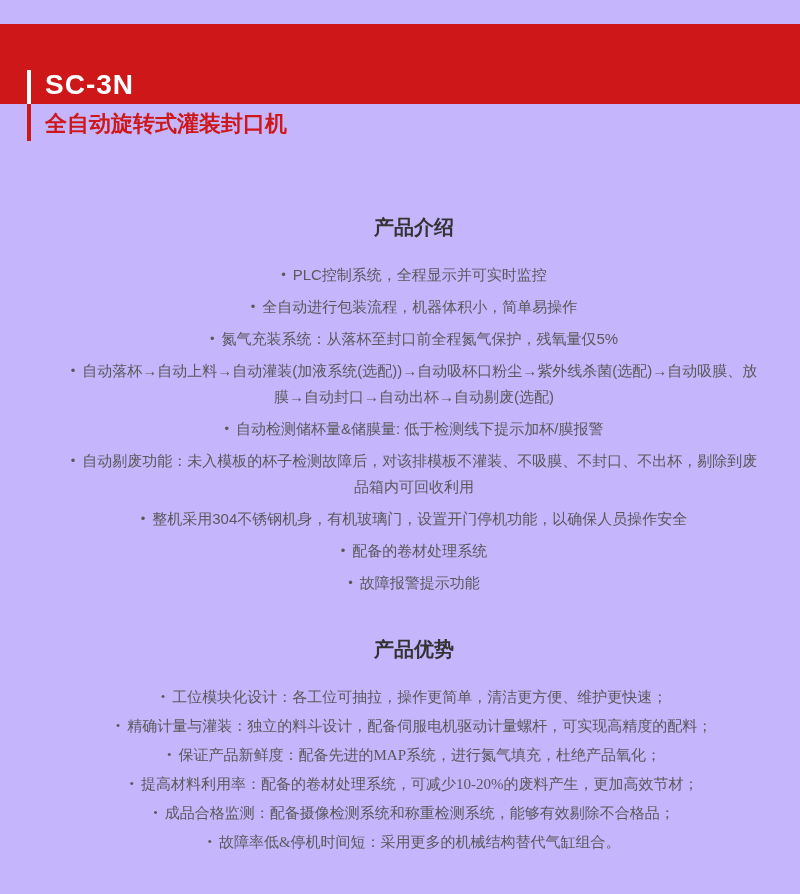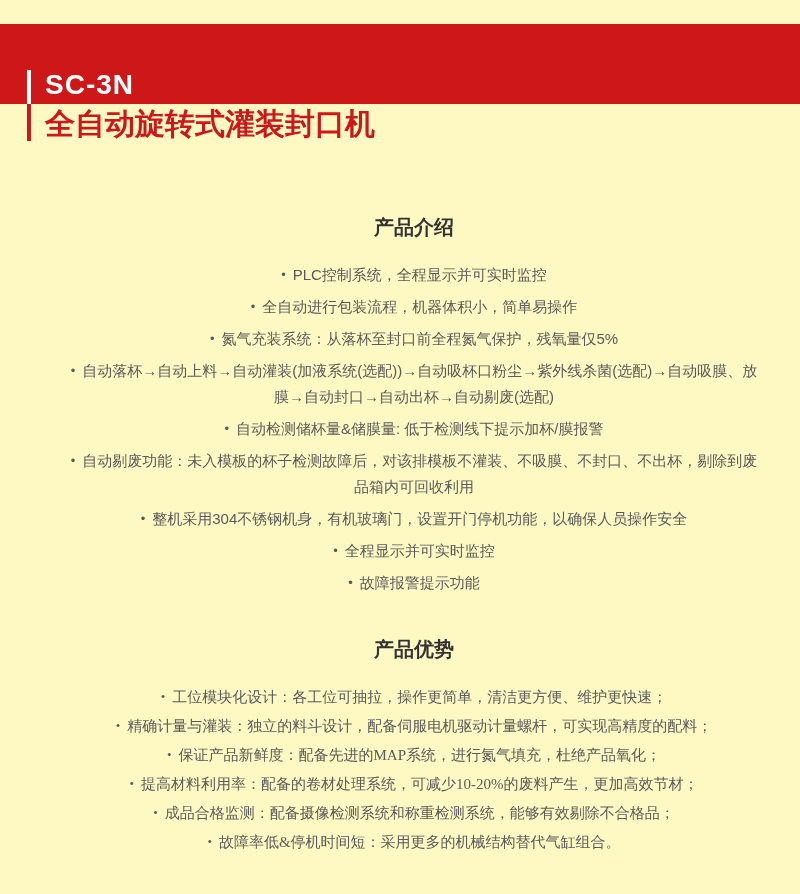--- a/index.html
+++ b/index.html
@@ -2,21 +2,21 @@
 <html lang="zh"><head>
 <meta charset="utf-8">
 <style>
   * { margin: 0; padding: 0; box-sizing: border-box; }
   html, body { background: #ffffff; }
   body {
     width: 800px; height: 894px;
     font-family: "Liberation Sans", "DejaVu Sans", sans-serif;
     position: relative; overflow: hidden;
   }
-  .page { position: relative; width: 800px; height: 894px; background: #fef9c3; }
+  .page { position: relative; width: 800px; height: 894px; background: #c4b5fd; }
 
   
   .banner {
     position: absolute; left: 0; top: 24px; width: 800px; height: 80px;
     background: #CD1719;
   }
   .banner .white-tick {
     position: absolute; left: 27px; bottom: 0; width: 4px; height: 34px;
     background: #ffffff;
   }
@@ -26,21 +26,21 @@
     line-height: 1;
   }
 
   
   .red-tick {
     position: absolute; left: 27px; top: 104px; width: 4px; height: 37px;
     background: #CD1719;
   }
   .product-title {
     position: absolute; left: 45px; top: 111px;
-    color: #CD1719; font-size: 30px; font-weight: bold; line-height: 26px;
+    color: #CD1719; font-size: 22px; font-weight: bold; line-height: 26px;
   }
 
   
   .content {
     position: absolute; left: 66px; top: 214px; width: 696px; text-align: center;
   }
   .section-heading {
     font-size: 20px; font-weight: 600; color: #333333; line-height: 26px;
     margin: 0 0 22px 0;
   }
@@ -72,21 +72,21 @@
 
     <div class="section intro">
       <h2 class="section-heading">产品介绍</h2>
       <p class="item"><span class="dot">•</span><span>PLC控制系统，全程显示并可实时监控</span></p>
       <p class="item"><span class="dot">•</span><span>全自动进行包装流程，机器体积小，简单易操作</span></p>
       <p class="item"><span class="dot">•</span><span>氮气充装系统：从落杯至封口前全程氮气保护，残氧量仅5%</span></p>
       <p class="item"><span class="dot">•</span><span>自动落杯→自动上料→自动灌装(加液系统(选配))→自动吸杯口粉尘→紫外线杀菌(选配)→自动吸膜、放膜→自动封口→自动出杯→自动剔废(选配)</span></p>
       <p class="item"><span class="dot">•</span><span>自动检测储杯量&amp;储膜量: 低于检测线下提示加杯/膜报警</span></p>
       <p class="item"><span class="dot">•</span><span>自动剔废功能：未入模板的杯子检测故障后，对该排模板不灌装、不吸膜、不封口、不出杯，剔除到废品箱内可回收利用</span></p>
       <p class="item"><span class="dot">•</span><span>整机采用304不锈钢机身，有机玻璃门，设置开门停机功能，以确保人员操作安全</span></p>
-      <p class="item"><span class="dot">•</span><span>全程显示并可实时监控</span></p>
+      <p class="item"><span class="dot">•</span><span>配备的卷材处理系统</span></p>
       <p class="item"><span class="dot">•</span><span>故障报警提示功能</span></p>
     </div>
 
     <div class="section adv">
       <h2 class="section-heading">产品优势</h2>
       <p class="item"><span class="dot">•</span><span>工位模块化设计：各工位可抽拉，操作更简单，清洁更方便、维护更快速；</span></p>
       <p class="item"><span class="dot">•</span><span>精确计量与灌装：独立的料斗设计，配备伺服电机驱动计量螺杆，可实现高精度的配料；</span></p>
       <p class="item"><span class="dot">•</span><span>保证产品新鲜度：配备先进的MAP系统，进行氮气填充，杜绝产品氧化；</span></p>
       <p class="item"><span class="dot">•</span><span>提高材料利用率：配备的卷材处理系统，可减少10-20%的废料产生，更加高效节材；</span></p>
       <p class="item"><span class="dot">•</span><span>成品合格监测：配备摄像检测系统和称重检测系统，能够有效剔除不合格品；</span></p>

